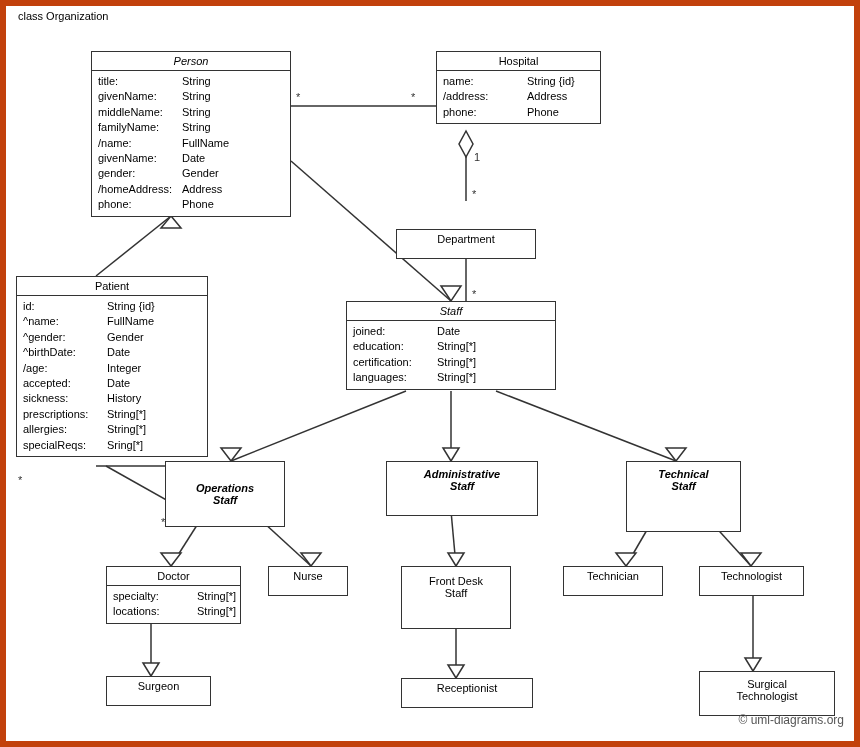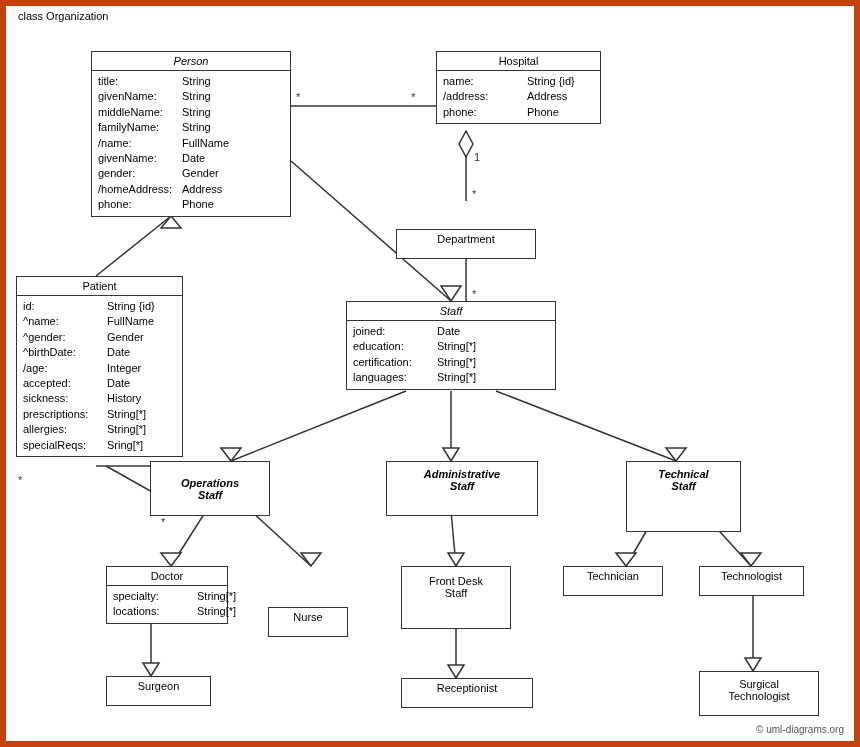--- a/index.html
+++ b/index.html
@@ -57,23 +57,23 @@
     .uml-box .box-body .attr-row {
       display: flex;
       gap: 4px;
       line-height: 1.4;
     }
     .uml-box .box-body .attr-name {
       min-width: 80px;
     }
     .copyright {
       position: absolute;
-      bottom: 6px;
+      bottom: 14px;
       right: 10px;
-      font-size: 10px;
+      font-size: 12px;
       color: #555;
     }
   </style>
 </head>
 <body>
 
 <div id="diagram-container">
   <span class="class-label">class Organization</span>
 
   <svg id="lines">
@@ -220,21 +220,21 @@
           <span class="attr-name">certification:</span>
           <span>String[*]</span>
         </div>
       <div class="attr-row">
           <span class="attr-name">languages:</span>
           <span>String[*]</span>
         </div>
     </div>
   </div>
 
-  <div class="uml-box" style="left:10px; top:270px; width:167px;">
+  <div class="uml-box" style="left:10px; top:270px; width:192px;">
     <div class="box-title normal">Patient</div>
     <div class="box-body">
       <div class="attr-row">
           <span class="attr-name">id:</span>
           <span>String {id}</span>
         </div>
       <div class="attr-row">
           <span class="attr-name">^name:</span>
           <span>FullName</span>
         </div>
@@ -266,47 +266,47 @@
           <span class="attr-name">allergies:</span>
           <span>String[*]</span>
         </div>
       <div class="attr-row">
           <span class="attr-name">specialReqs:</span>
           <span>Sring[*]</span>
         </div>
     </div>
   </div>
 
-  <div class="uml-box" style="left:144px; top:455px; width:120px; height:55px; display:flex; flex-direction:column; justify-content:center;">
+  <div class="uml-box" style="left:159px; top:455px; width:120px; height:66px; display:flex; flex-direction:column; justify-content:center;">
     <div class="box-title" style="border-bottom:none; font-style:italic; font-weight:bold; text-align:center; padding:6px 4px;">Operations<br>Staff</div>
   </div>
 
   <div class="uml-box" style="left:380px; top:455px; width:152px; height:55px;">
     <div class="box-title" style="border-bottom:none; font-style:italic; font-weight:bold; text-align:center; padding:6px 4px;">Administrative<br>Staff</div>
   </div>
 
   <div class="uml-box" style="left:620px; top:455px; width:115px; height:71px;">
     <div class="box-title" style="border-bottom:none; font-style:italic; font-weight:bold; text-align:center; padding:6px 4px;">Technical<br>Staff</div>
   </div>
 
-  <div class="uml-box" style="left:100px; top:560px; width:122px;">
+  <div class="uml-box" style="left:100px; top:560px; width:135px;">
     <div class="box-title normal">Doctor</div>
     <div class="box-body">
       <div class="attr-row">
           <span class="attr-name">specialty:</span>
           <span>String[*]</span>
         </div>
       <div class="attr-row">
           <span class="attr-name">locations:</span>
           <span>String[*]</span>
         </div>
     </div>
   </div>
 
-  <div class="uml-box" style="left:262px; top:560px; width:80px; height:30px;margin-top:41px;">
+  <div class="uml-box" style="left:262px; top:560px; width:80px; height:30px;">
     <div class="box-title normal" style="border-bottom:none;">Nurse</div>
   </div>
 
   <div class="uml-box" style="left:395px; top:560px; width:110px; height:63px;">
     <div class="box-title normal" style="border-bottom:none; padding:8px 4px;">Front Desk<br>Staff</div>
   </div>
 
   <div class="uml-box" style="left:557px; top:560px; width:100px; height:30px;">
     <div class="box-title normal" style="border-bottom:none;">Technician</div>
   </div>
@@ -316,18 +316,18 @@
   </div>
 
   <div class="uml-box" style="left:100px; top:670px; width:105px; height:30px;">
     <div class="box-title normal" style="border-bottom:none;">Surgeon</div>
   </div>
 
   <div class="uml-box" style="left:395px; top:672px; width:132px; height:30px;">
     <div class="box-title normal" style="border-bottom:none;">Receptionist</div>
   </div>
 
-  <div class="uml-box" style="left:693px; top:665px; width:120px; height:45px;">
+  <div class="uml-box" style="left:693px; top:665px; width:136px; height:45px;">
     <div class="box-title normal" style="border-bottom:none; padding:6px 4px;">Surgical<br>Technologist</div>
   </div>
 
   <div class="copyright">© uml-diagrams.org</div>
 </div>
 
 </body></html>

